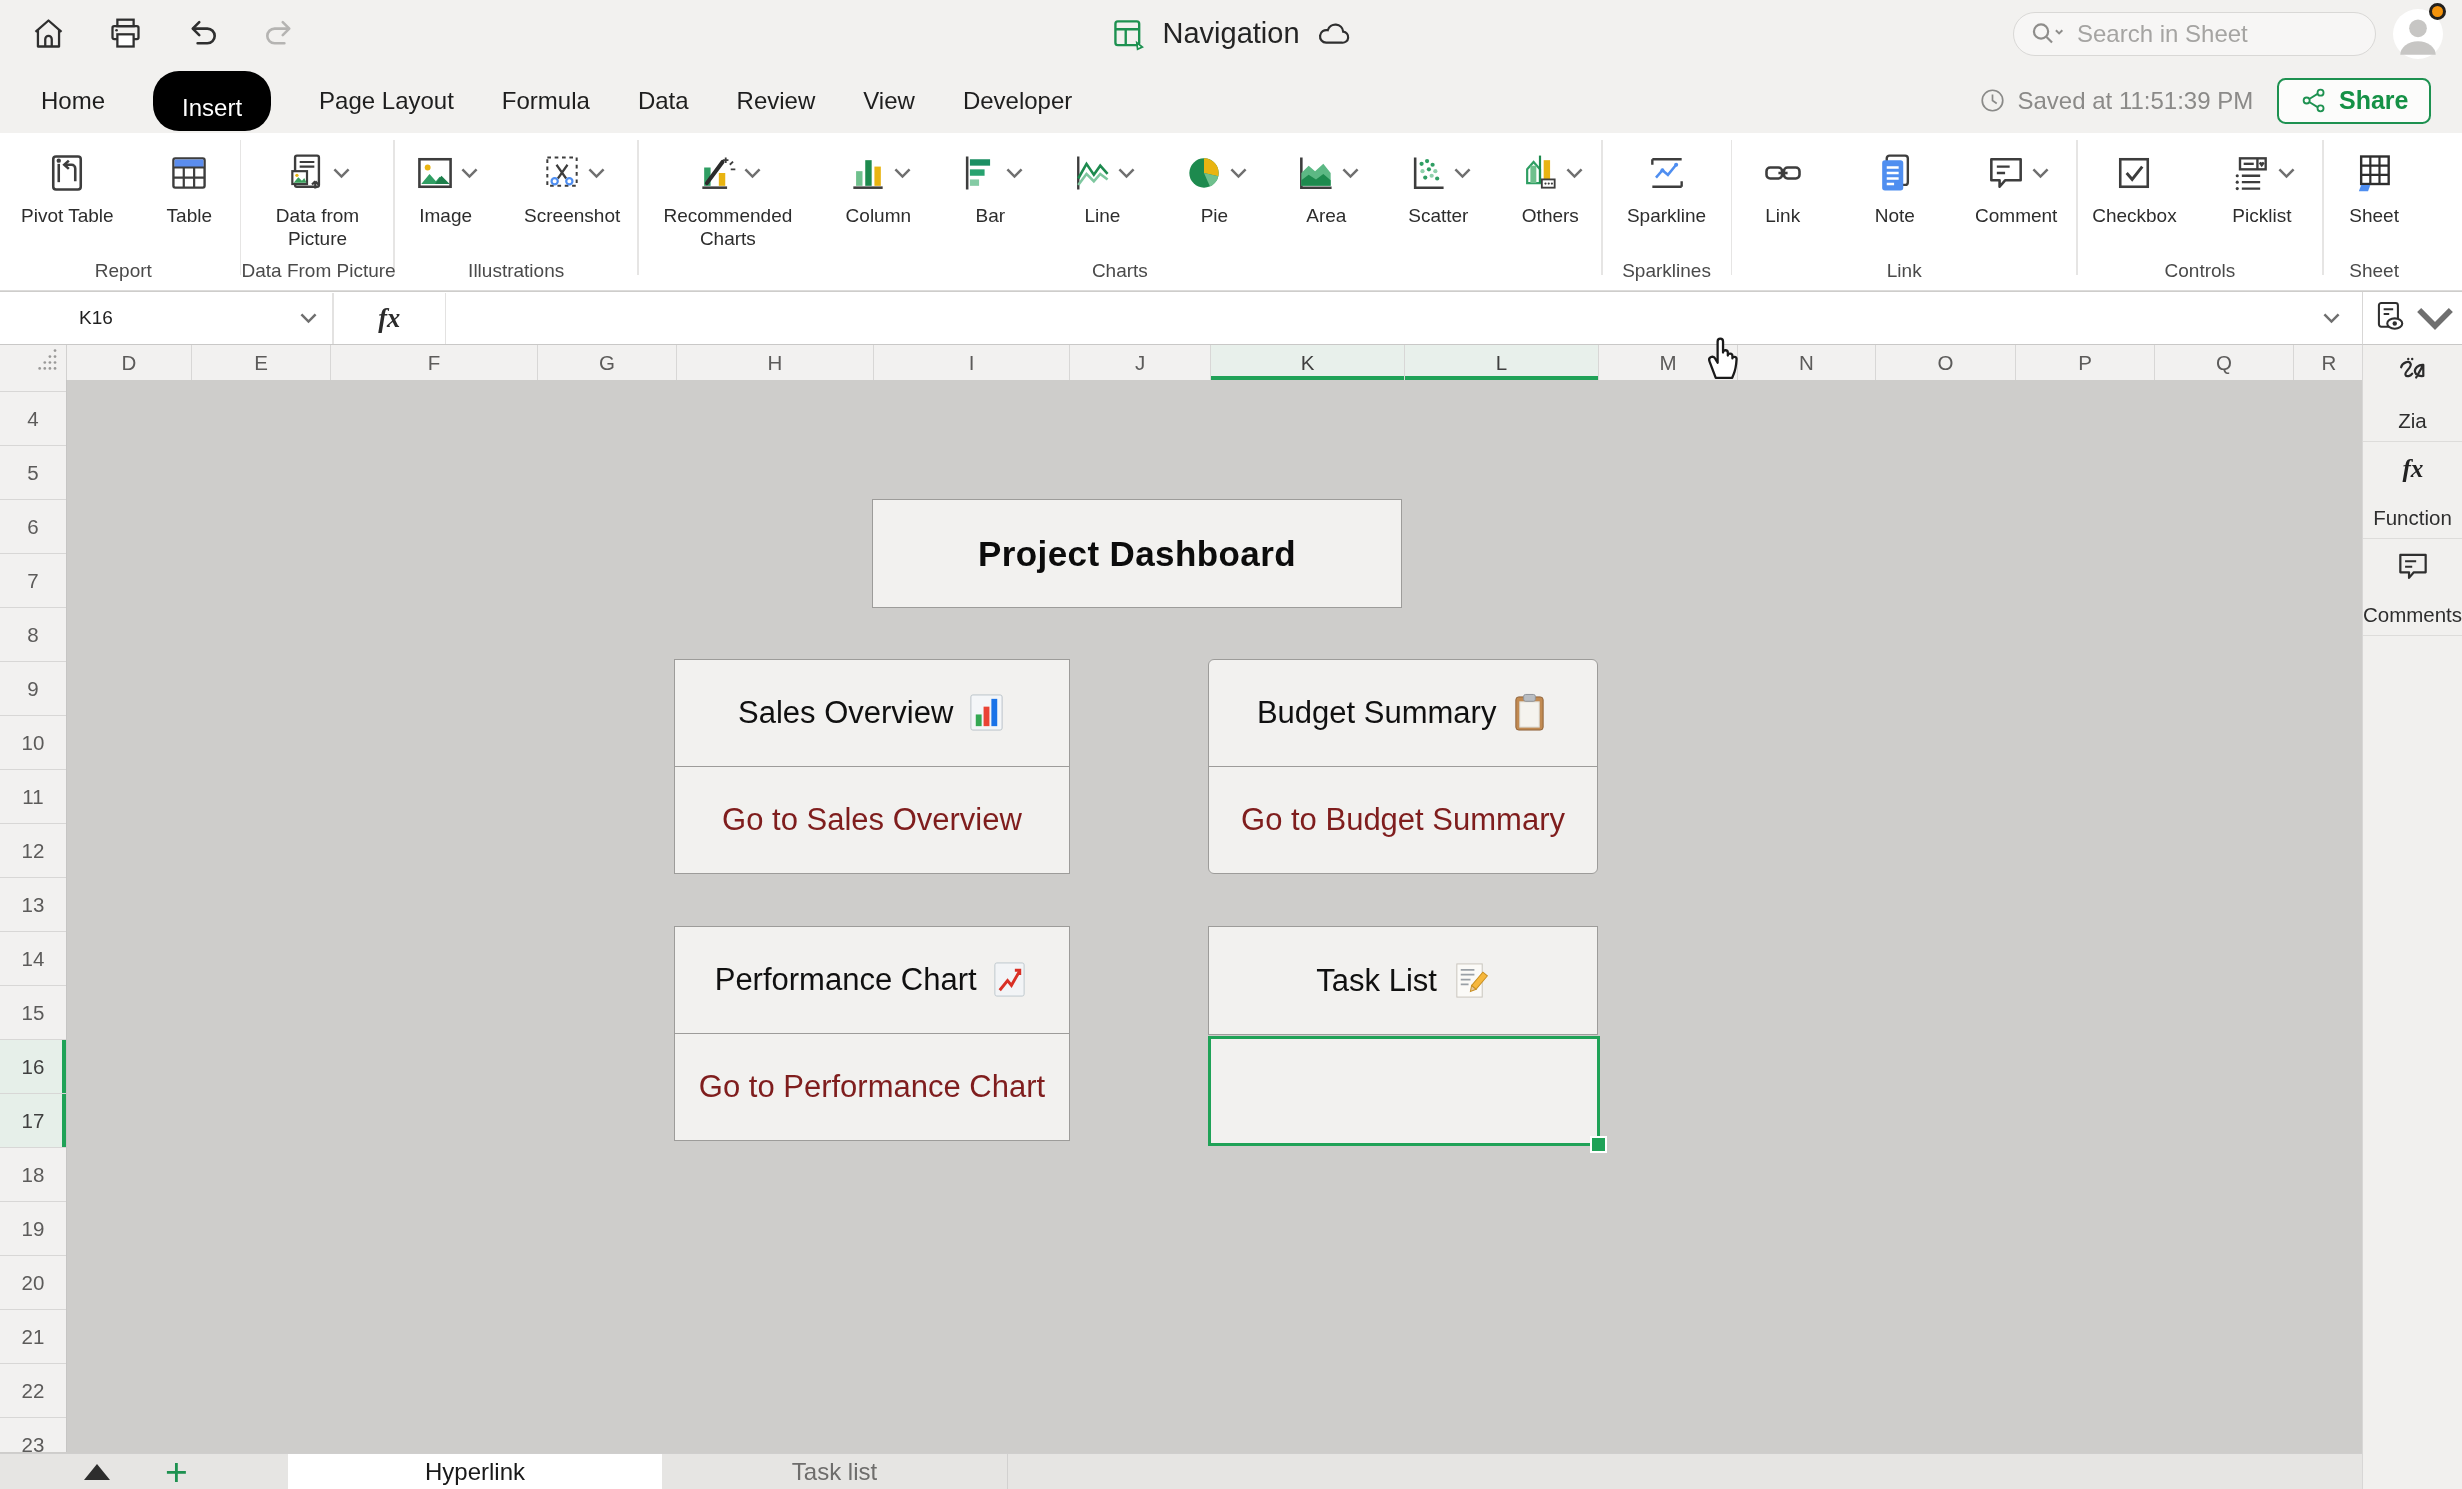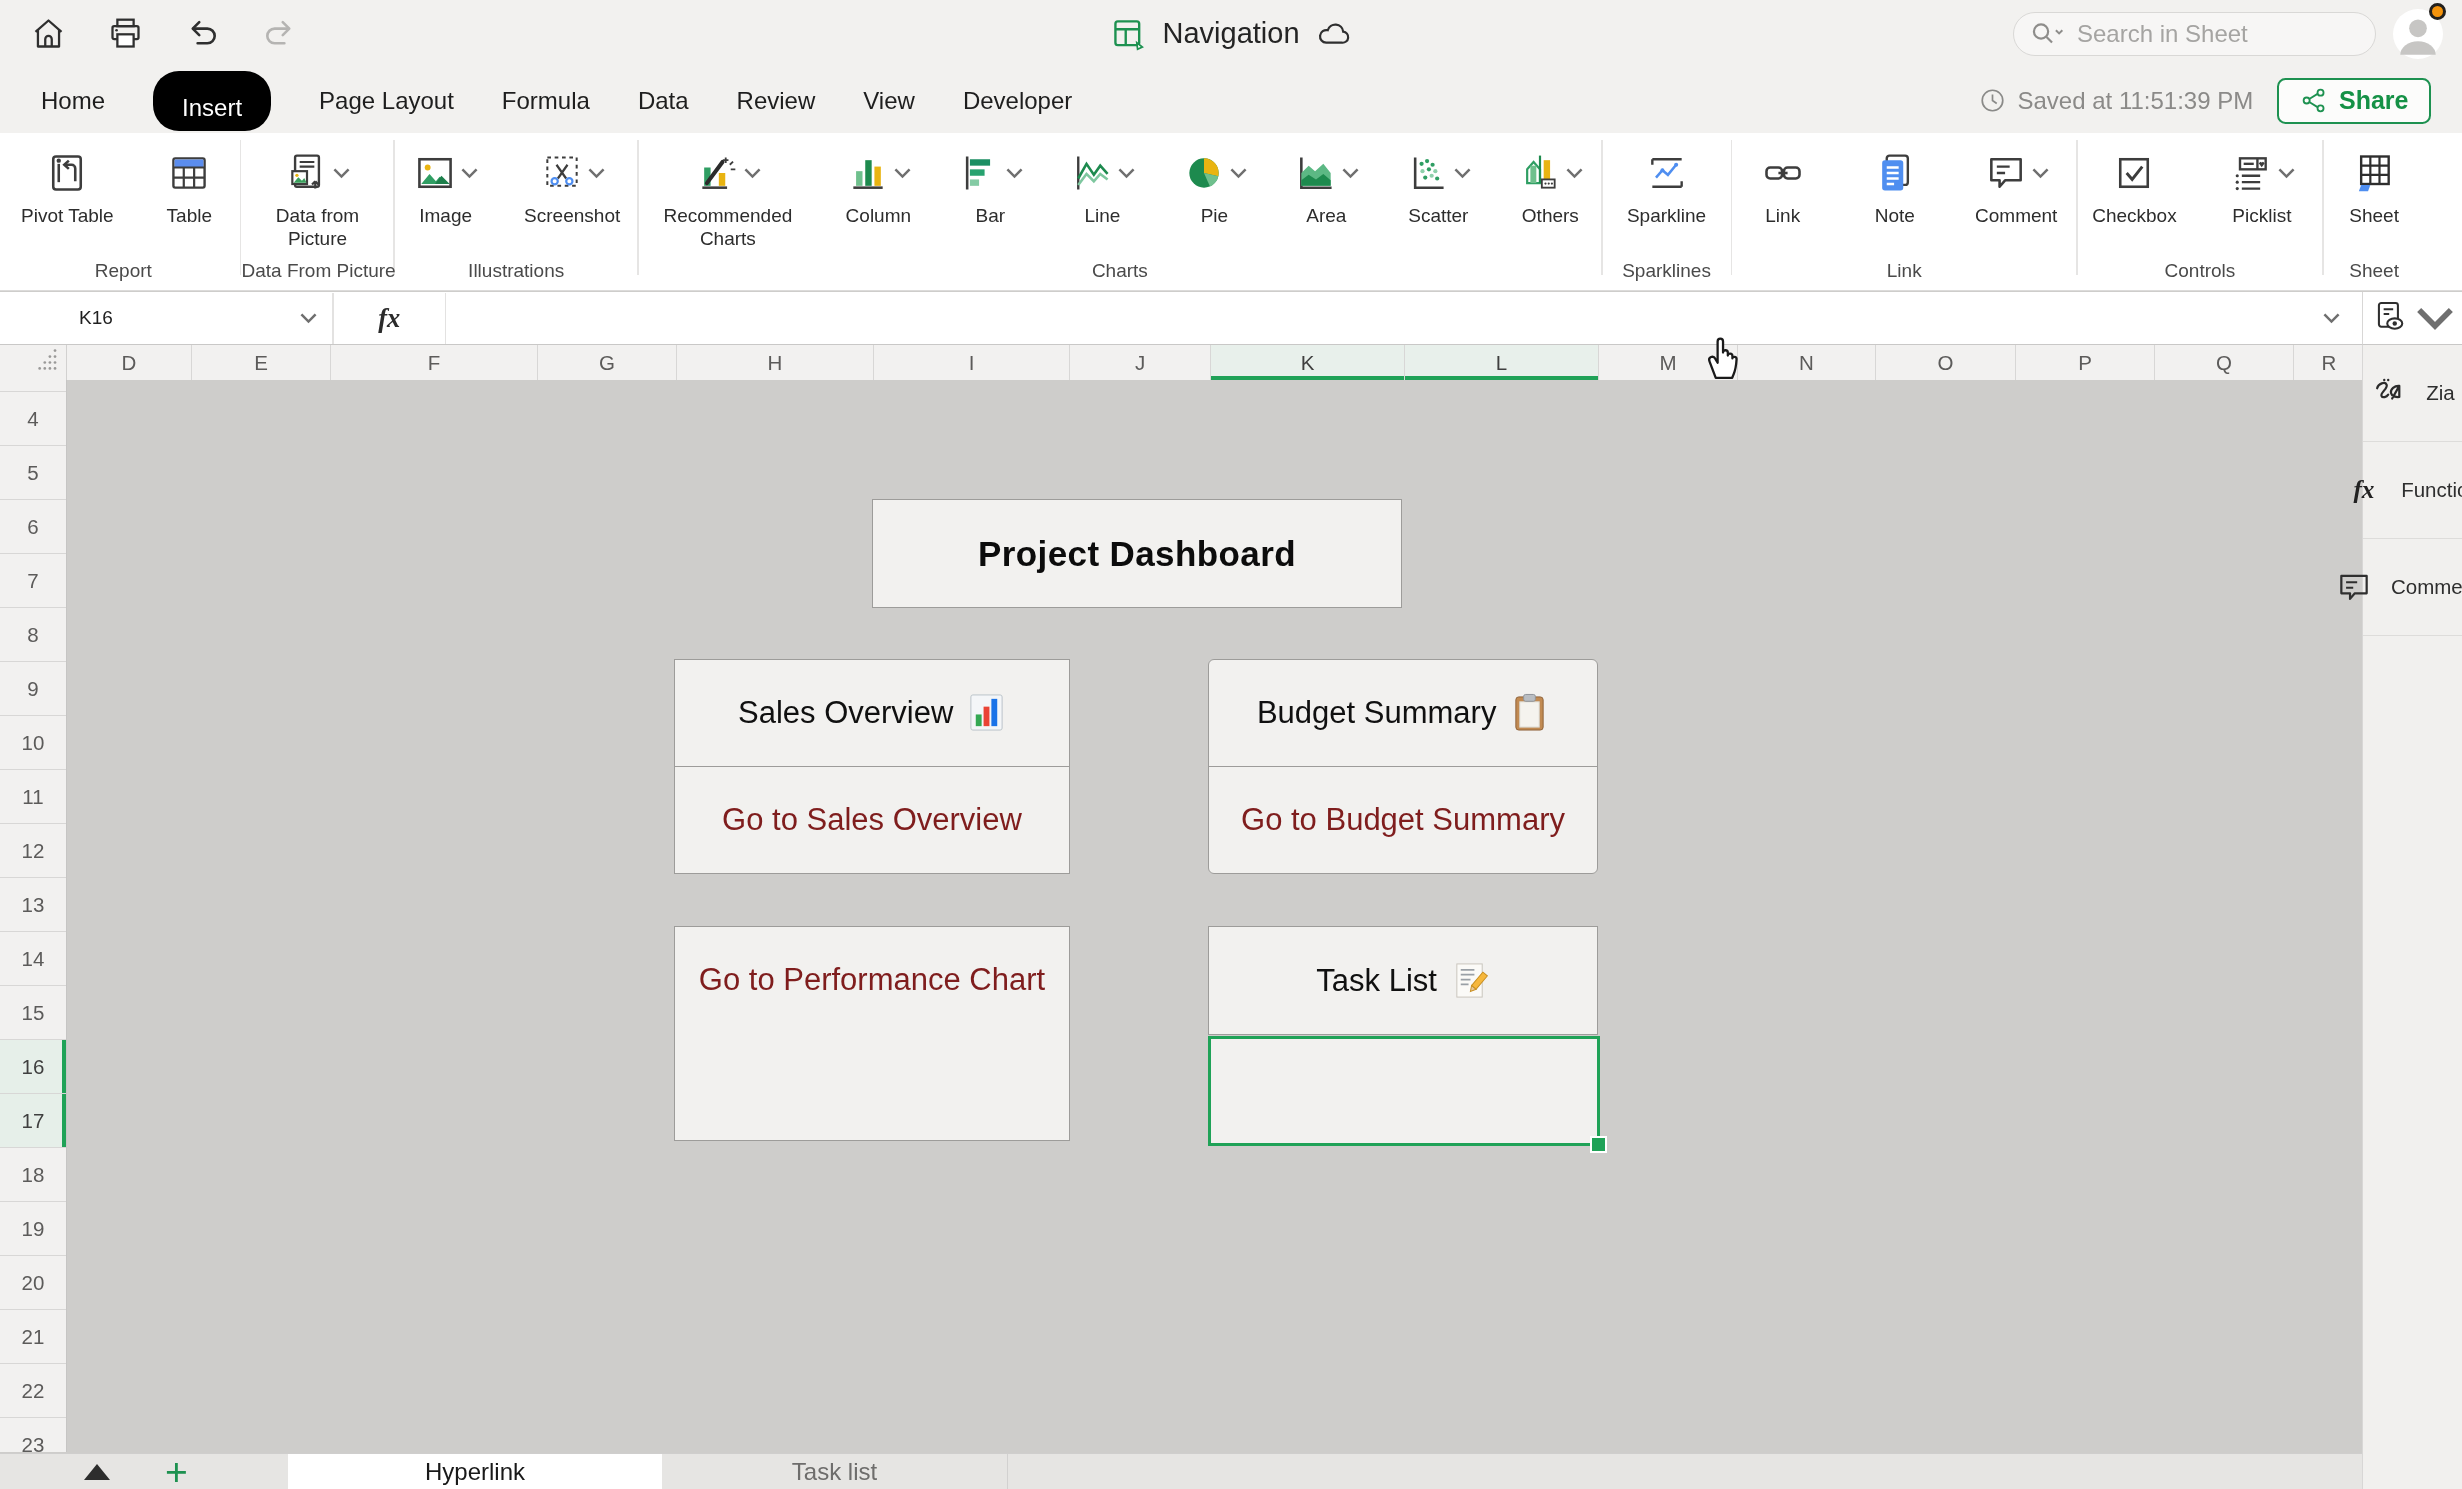--- a/index.html
+++ b/index.html
@@ -99,21 +99,21 @@
   .card-title { font-size:31px; color:#101010; }
   .dash-title { font-size:35px; font-weight:bold; color:#0c0c0c; letter-spacing:0.4px; }
   .cell-link { font-size:31px; color:#7f1d1d; text-underline-offset:4.3px; cursor:pointer; }
   .emoji svg { width:39px; height:39px; }
   .sel-cell { position:absolute; background:#f2f1ef; border:3.4px solid #1fa257; }
   .fill-handle { position:absolute; right:-10.3px; bottom:-10.3px; width:17px; height:17px; background:#1fa257; border:2.6px solid #fff; }
 
   
   .right-sidebar { position:absolute; left:2362px; top:345px; width:100px; height:1145px; background:#f1f0ee;
     border-left:1.7px solid #d8d7d6; }
-  .sb-item { height:97px; border-bottom:1.7px solid #dddcda; display:flex; flex-direction:row; align-items:center;
+  .sb-item { height:97px; border-bottom:1.7px solid #dddcda; display:flex; flex-direction:column; align-items:center;
     justify-content:center; gap:18px; cursor:pointer; }
   .sb-item .icn svg { width:38px; height:38px; }
   .sb-label { font-size:20.5px; color:#2e2e2e; }
 
   
   .tabbar { position:absolute; left:0; top:1453px; width:2362px; height:37px; background:#e6e5e3;
     border-top:0.9px solid #cfcecd; display:flex; align-items:stretch; }
   .tab-controls { width:272px; display:flex; align-items:center; justify-content:center; gap:55px; }
   .tri-up { width:0; height:0; border-left:13px solid transparent; border-right:13px solid transparent;
     border-bottom:16.2px solid #2d2d2d; cursor:pointer; }
@@ -748,20 +748,30 @@
               <rect x="14" y="1.5" width="12" height="7" rx="2" fill="#b9bdc2" stroke="#8e9298"></rect>
             </svg>
           </span>
       </div>
       <div class="half">
         <span class="cell-link">Go to Budget Summary</span>
       </div>
     </div>
 
     <div class="cellbox" style="left:607px; top:546px; width:396px; height:215px;">
+      <div class="half top">
+        <span class="card-title">Performance Chart</span>
+        <span class="emoji icn">
+            <svg viewBox="0 0 40 40">
+              <rect x="5" y="3" width="30" height="34" rx="2" fill="#f2f4f6" stroke="#bec7cd"></rect>
+              <path d="M10 31 l8-10 4 5 8-14" fill="none" stroke="#d93025" stroke-width="3"></path>
+              <path d="M25.5 10.5 h5 v5" fill="none" stroke="#d93025" stroke-width="3"></path>
+            </svg>
+          </span>
+      </div>
       <div class="half">
         <span class="cell-link">Go to Performance Chart</span>
       </div>
     </div>
 
     <div class="cellbox" style="left:1141px; top:546px; width:390px; height:109px;">
       <div class="half" style="height:100%;">
         <span class="card-title">Task List</span>
         <span class="emoji icn">
             <svg viewBox="0 0 40 40">

